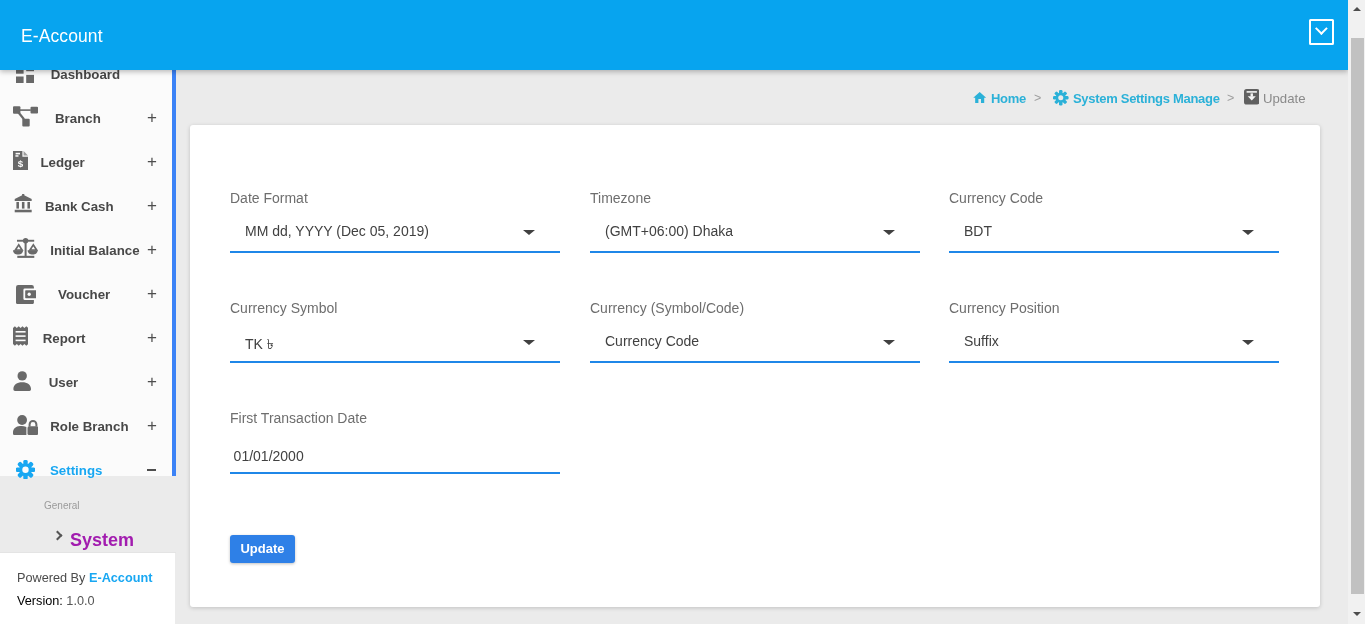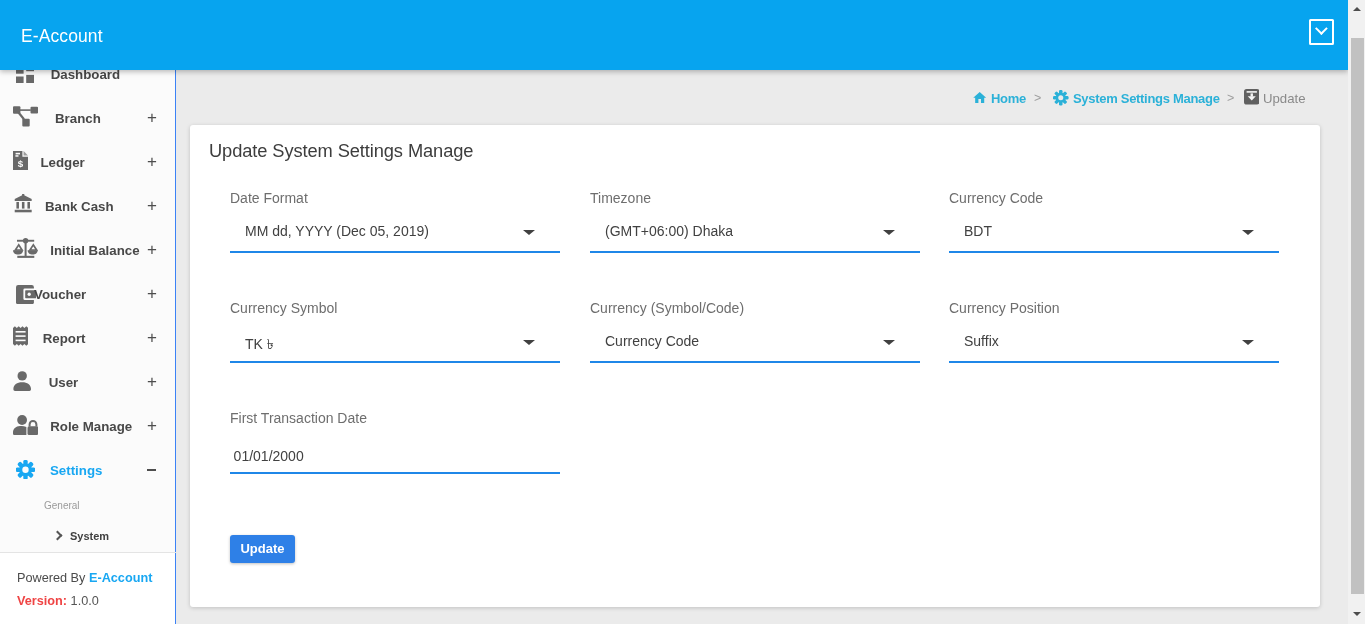--- a/index.html
+++ b/index.html
@@ -3,33 +3,33 @@
 <meta charset="utf-8">
 <style>
 *{margin:0;padding:0;box-sizing:border-box}
 html,body{width:1365px;height:624px;overflow:hidden}
 body{font-family:"Liberation Sans",sans-serif;position:relative;background:#ebebeb}
 .abs{position:absolute}
 #header{position:absolute;left:0;top:0;width:1348px;height:69.5px;background:#07a4ef;z-index:5;box-shadow:0 2px 5px rgba(0,0,0,.25)}
 #brand{position:absolute;left:21px;top:26px;font-size:17.5px;color:#fff;letter-spacing:.1px}
 #hbtn{position:absolute;left:1308.5px;top:18.5px;width:25.5px;height:26.5px;border:2px solid #fff;border-radius:1.5px}
 #hbtn .chev{position:absolute;left:6.2px;top:3.2px;width:8.8px;height:8.8px;border-right:2.9px solid #fff;border-bottom:2.9px solid #fff;transform:rotate(45deg)}
-#sidebar{position:absolute;left:0;top:0;width:176px;height:624px;background:#fbfbfb;border-right:1px solid #3b82f6;z-index:2}
+#sidebar{position:absolute;left:0;top:0;width:176px;height:476px;background:#fbfbfb;border-right:4px solid #3b82f6;z-index:2}
 #sidefoot{position:absolute;left:0;top:553px;width:175px;height:71px;background:#fff}
 .mtxt{position:absolute;font-size:13.3px;font-weight:700;color:#484848;top:50%;transform:translateY(-50%);white-space:nowrap}
 .plus{position:absolute;left:144px;width:16px;text-align:center;font-size:17px;font-weight:400;color:#4d4d4d;top:50%;transform:translateY(-50%)}
 .micon{position:absolute}
 #subGeneral{position:absolute;left:44px;top:499.5px;font-size:10px;color:#9b9b9b}
-#subSystem{position:absolute;left:70px;top:529.5px;font-size:11px;font-weight:700;color:#404040}
+#subSystem{position:absolute;left:70px;top:529.5px;font-size:18px;font-weight:700;color:#a21caf}
 #sysChev{position:absolute;left:54px;top:532px;width:7px;height:7px;border-right:2.4px solid #555;border-top:2.4px solid #555;transform:rotate(45deg)}
 #sdiv{position:absolute;left:0;top:552px;width:176px;height:1px;background:#e4e4e4}
 #powered{position:absolute;left:17px;top:570.5px;font-size:12.7px;color:#4b4b4b}
 #powered b{color:#18a7f2;font-weight:700}
 #version{position:absolute;left:17px;top:593.5px;font-size:12.7px;color:#555}
-#version b{color:#ef4444;font-weight:700}
+#version b{color:#000000;font-weight:400}
 #main{position:absolute;left:177px;top:69px;width:1171px;height:555px;background:#ebebeb}
 #crumb{position:absolute;left:0;top:0;width:1348px;height:0;z-index:1}
 .bc-blue{color:#2bb1d8;font-weight:700;font-size:13px;letter-spacing:-0.3px}
 .bc-sep{color:#9e9e9e;font-size:12.5px;font-weight:400}
 .bc-gray{color:#8a8a8a;font-size:13.2px}
 #card{position:absolute;left:190px;top:125px;width:1130px;height:482px;background:#fff;border-radius:3px;box-shadow:0 1px 4px rgba(0,0,0,.18);z-index:1}
 #cardtitle{position:absolute;left:19px;top:15px;font-size:18.3px;color:#3d3d3d;letter-spacing:-0.1px}
 .field{position:absolute;width:330px}
 .flabel{position:absolute;left:0;top:0;font-size:14px;color:#6e6e6e}
 .fvalue{position:absolute;left:15px;font-size:14px;color:#414141;white-space:nowrap}
@@ -110,21 +110,21 @@
     </svg>
   <div class="mtxt" style="left:50.2px;top:250px">Initial Balance</div>
     <div class="plus" style="top:250px">+</div>
 
   <svg class="micon" style="left:15.6px;top:284.8px" width="20.3" height="19.4" viewBox="0 0 20.3 19.4">
       <rect x="0" y="0" width="17.9" height="19.4" rx="2.2" fill="#696969"></rect>
       <rect x="7.4" y="3.4" width="12.9" height="11.7" rx="1.4" fill="#fcfcfc"></rect>
       <rect x="9.2" y="5.3" width="11.1" height="7.9" rx="0.6" fill="#696969"></rect>
       <circle cx="13.2" cy="9.25" r="1.65" fill="#fcfcfc"></circle>
     </svg>
-  <div class="mtxt" style="left:34px;top:294px">Voucher</div>
+  <div class="mtxt" style="left:58px;top:294px">Voucher</div>
     <div class="plus" style="top:294px">+</div>
 
   <svg class="micon" style="left:12.9px;top:326px" width="15.2" height="20" viewBox="0 0 15.2 20">
       <path fill="#696969" d="M0 1.9 L1.9 0.3 L3.8 1.9 L5.7 0.3 L7.6 1.9 L9.5 0.3 L11.4 1.9 L13.3 0.3 L15.2 1.9 V18.1 L13.3 19.7 L11.4 18.1 L9.5 19.7 L7.6 18.1 L5.7 19.7 L3.8 18.1 L1.9 19.7 L0 18.1 Z"></path>
       <g fill="#fcfcfc">
         <rect x="2.6" y="5" width="10" height="1.6"></rect>
         <rect x="2.6" y="9.3" width="10" height="1.6"></rect>
         <rect x="2.6" y="13.6" width="10" height="1.6"></rect>
       </g>
     </svg>
@@ -137,21 +137,21 @@
     </svg>
   <div class="mtxt" style="left:48.7px;top:382px">User</div>
     <div class="plus" style="top:382px">+</div>
 
   <svg class="micon" style="left:12.9px;top:414.8px" width="25.4" height="20" viewBox="0 0 25.4 20">
       <circle cx="9.1" cy="5" r="4.9" fill="#696969"></circle>
       <path fill="#696969" d="M7 11.1 c-4.2 0.3-7 2.8-7 6.3 v1 c0 0.9 0.7 1.6 1.6 1.6 h11.8 v-8 c-1.6-0.6-3.3-0.9-4.8-0.9 z"></path>
       <path d="M16.6 11.5 v-2.1 c0-1.9 1.5-3.4 3.4-3.4 c1.9 0 3.4 1.5 3.4 3.4 v2.1" stroke="#696969" stroke-width="2" fill="none"></path>
       <rect x="14.5" y="11.3" width="10.9" height="8.7" rx="1.6" fill="#696969"></rect>
     </svg>
-  <div class="mtxt" style="left:50.2px;top:426px">Role Manage</div>
+  <div class="mtxt" style="left:50.2px;top:426px">Role Branch</div>
     <div class="plus" style="top:426px">+</div>
 
   <svg class="micon" style="left:16.3px;top:459.9px" width="19" height="19.6" viewBox="0 0 19 19.6">
       <g transform="translate(9.5,9.8)" fill="#18a7f2">
         <rect x="-2.2" y="-9.8" width="4.4" height="19.6" rx="1.5"></rect>
         <rect x="-2.2" y="-9.8" width="4.4" height="19.6" rx="1.5" transform="rotate(45)"></rect>
         <rect x="-2.2" y="-9.8" width="4.4" height="19.6" rx="1.5" transform="rotate(90)"></rect>
         <rect x="-2.2" y="-9.8" width="4.4" height="19.6" rx="1.5" transform="rotate(135)"></rect>
         <circle r="6.4"></circle>
         <circle r="3.2" fill="#fcfcfc"></circle>
@@ -197,21 +197,20 @@
       <rect width="15.5" height="15.5" rx="2.6" fill="#606060"></rect>
       <rect x="2.6" y="2.1" width="10.3" height="1.6" fill="#f4f4f4"></rect>
       <g fill="#f4f4f4">
         <rect x="6.55" y="4.4" width="2.4" height="3.2"></rect>
         <path d="M3.7 7.3 H11.8 L7.75 11.5 Z"></path>
       </g>
     </svg>
   <div class="abs bc-gray" style="left:1263px;top:90.5px">Update</div>
 </div>
 <div id="card">
-  <div id="cardtitle">Update System Settings Manage</div>
 
   <div class="field" style="left:40px;top:65px">
     <div class="flabel">Date Format</div>
     <div class="fvalue" style="top:33px">MM dd, YYYY (Dec 05, 2019)</div>
     <div class="farrow" style="top:40.4px"></div>
     <div class="fline" style="top:61.4px"></div>
   </div>
   <div class="field" style="left:400px;top:65px">
     <div class="flabel">Timezone</div>
     <div class="fvalue" style="top:33px">(GMT+06:00) Dhaka</div>

